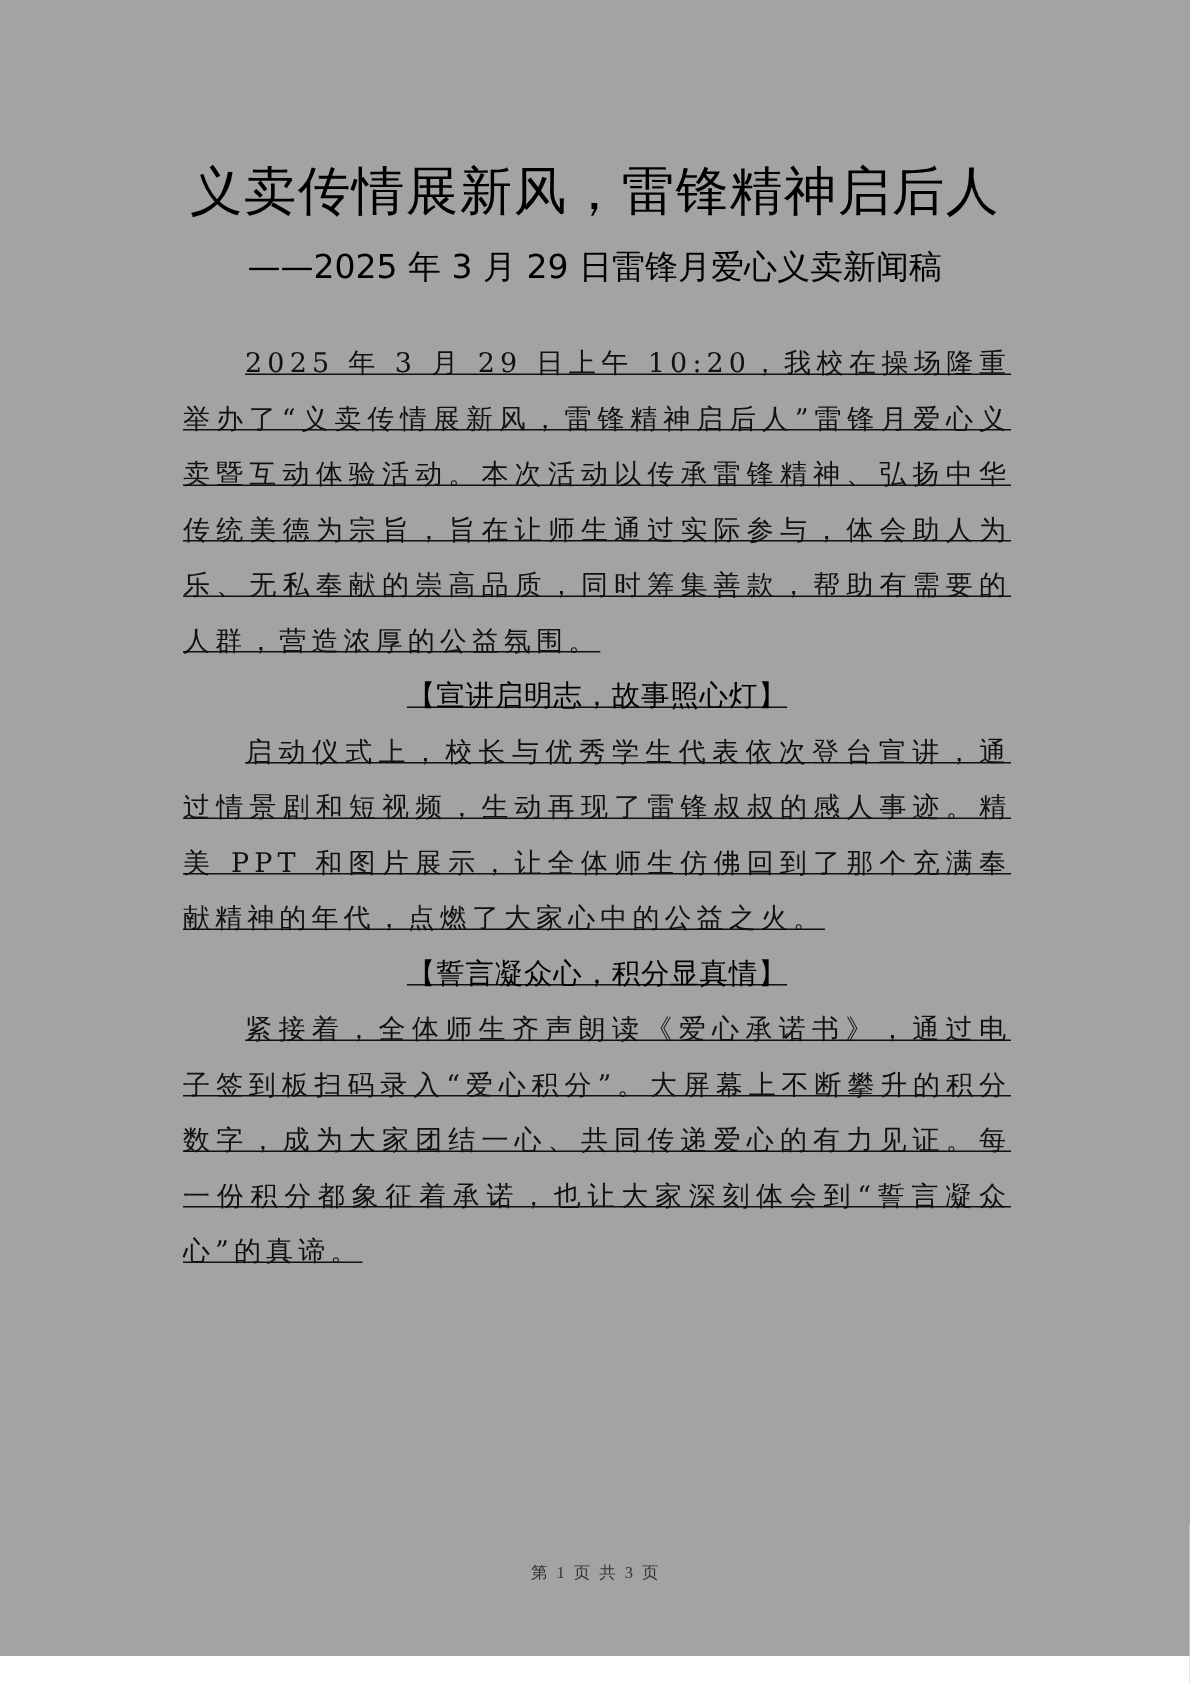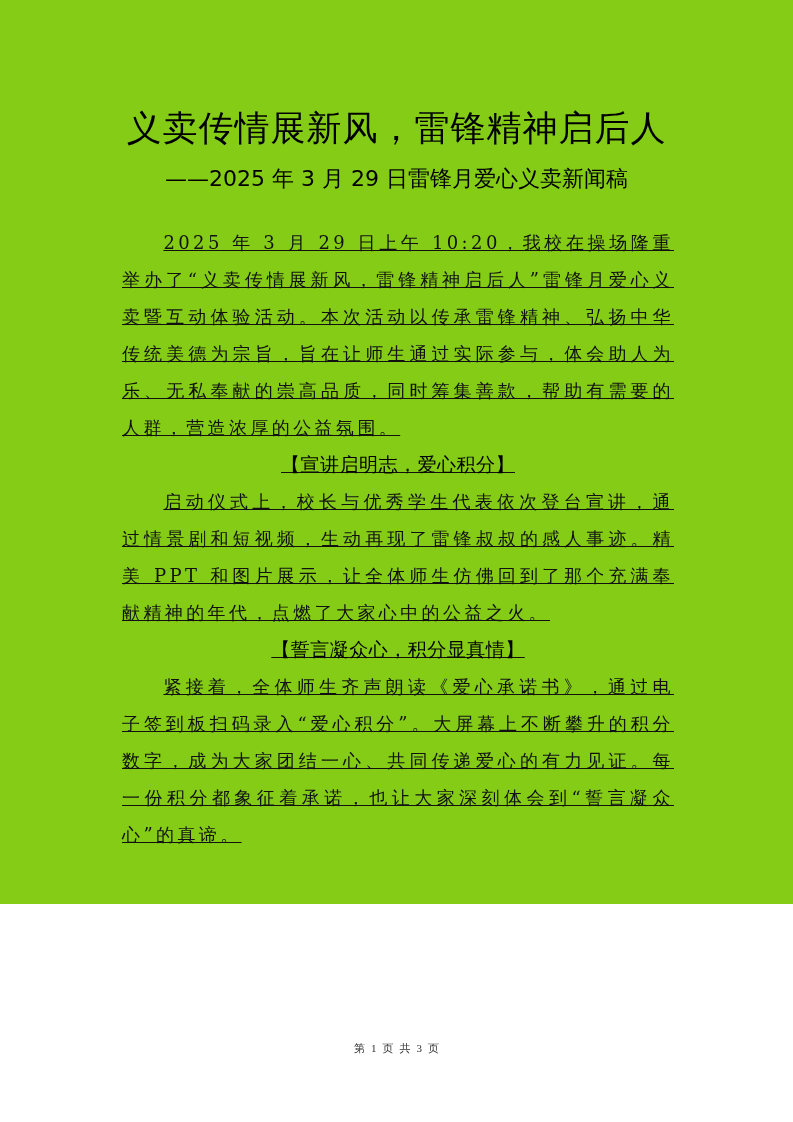--- a/index.html
+++ b/index.html
@@ -12,22 +12,22 @@
       height: 1122px;
       position: relative;
       overflow: hidden;
       color: #111111;
       font-family: "DejaVu Serif", "Liberation Serif", serif;
     }
     .page {
       position: absolute;
       left: 0; top: 0;
       width: 793px;
-      height: 904px;
-      background: #84cc16;
+      height: 1104px;
+      background: #a3a3a3;
     }
     .title {
       position: absolute;
       left: 0; right: 0;
       top: 104px;
       text-align: center;
       font-family: "DejaVu Serif", "Liberation Serif", serif;
       font-size: 35px;
       line-height: 48px;
       letter-spacing: 1px;
@@ -92,21 +92,21 @@
 <div class="page">
 
   <h1 class="title">义卖传情展新风，雷锋精神启后人</h1>
 
   <h2 class="subtitle">——2025 年 3 月 29 日雷锋月爱心义卖新闻稿</h2>
 
   <div class="body">
     <p class="para">2025 年 3 月 29 日上午 10:20，我校在操场隆重举办了“义卖传情展新风，雷锋精神启后人”雷锋月爱心义卖暨互动体验活动。本次活动以传承雷锋精神、弘扬中华传统美德为宗旨，旨在让师生通过实际参与，体会助人为乐、无私奉献的崇高品质，同时筹集善款，帮助有需要的人群，营造浓厚的公益氛围。</p>
 
     <div>
-      <p class="section-heading">【宣讲启明志，爱心积分】</p>
+      <p class="section-heading">【宣讲启明志，故事照心灯】</p>
       <p class="para">启动仪式上，校长与优秀学生代表依次登台宣讲，通过情景剧和短视频，生动再现了雷锋叔叔的感人事迹。精美 PPT 和图片展示，让全体师生仿佛回到了那个充满奉献精神的年代，点燃了大家心中的公益之火。</p>
     </div>
 
     <div>
       <p class="section-heading">【誓言凝众心，积分显真情】</p>
       <p class="para">紧接着，全体师生齐声朗读《爱心承诺书》，通过电子签到板扫码录入“爱心积分”。大屏幕上不断攀升的积分数字，成为大家团结一心、共同传递爱心的有力见证。每一份积分都象征着承诺，也让大家深刻体会到“誓言凝众心”的真谛。</p>
     </div>
 
   </div>
 

